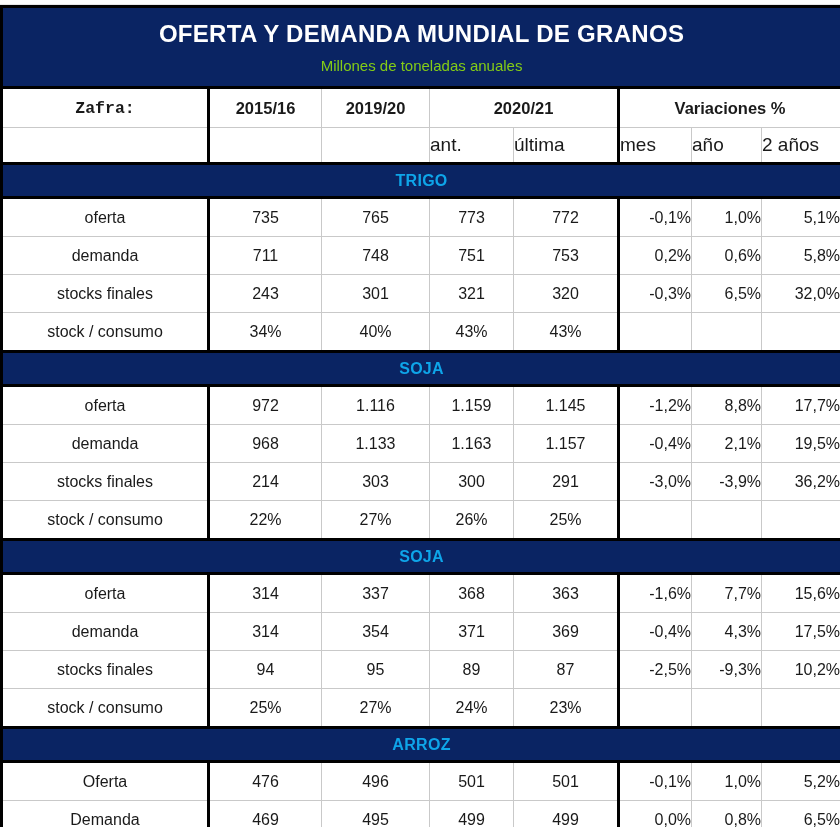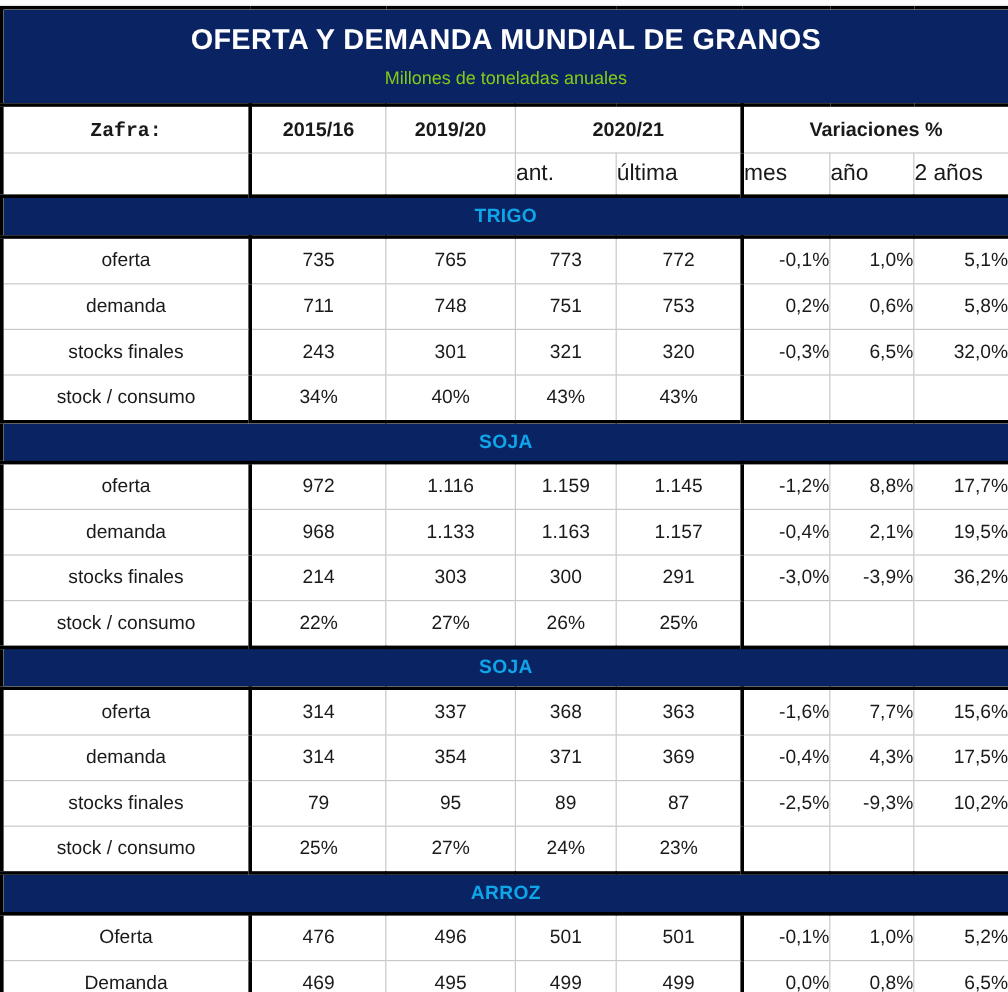--- a/index.html
+++ b/index.html
@@ -261,21 +261,21 @@
     <td class="num">354</td>
     <td class="num">371</td>
     <td class="num">369</td>
     <td class="pct thickL">-0,4%</td>
     <td class="pct">4,3%</td>
     <td class="pct">17,5%</td>
   </tr>
 
   <tr class="data-row">
     <td class="lbl">stocks finales</td>
-    <td class="num">79</td>
+    <td class="num">94</td>
     <td class="num">95</td>
     <td class="num">89</td>
     <td class="num">87</td>
     <td class="pct thickL">-2,5%</td>
     <td class="pct">-9,3%</td>
     <td class="pct">10,2%</td>
   </tr>
 
   <tr class="data-row">
     <td class="lbl">stock / consumo</td>

